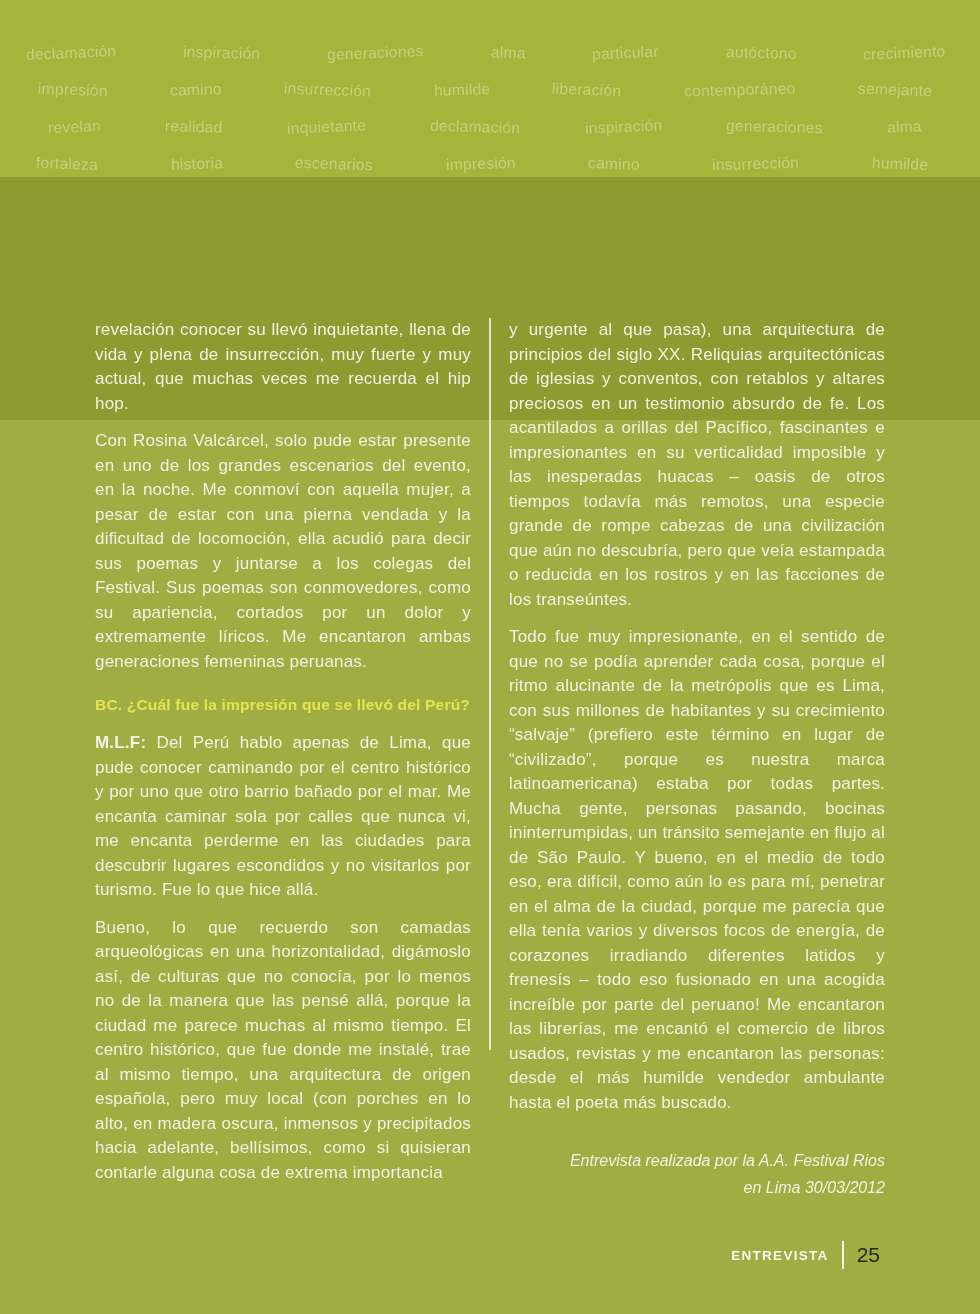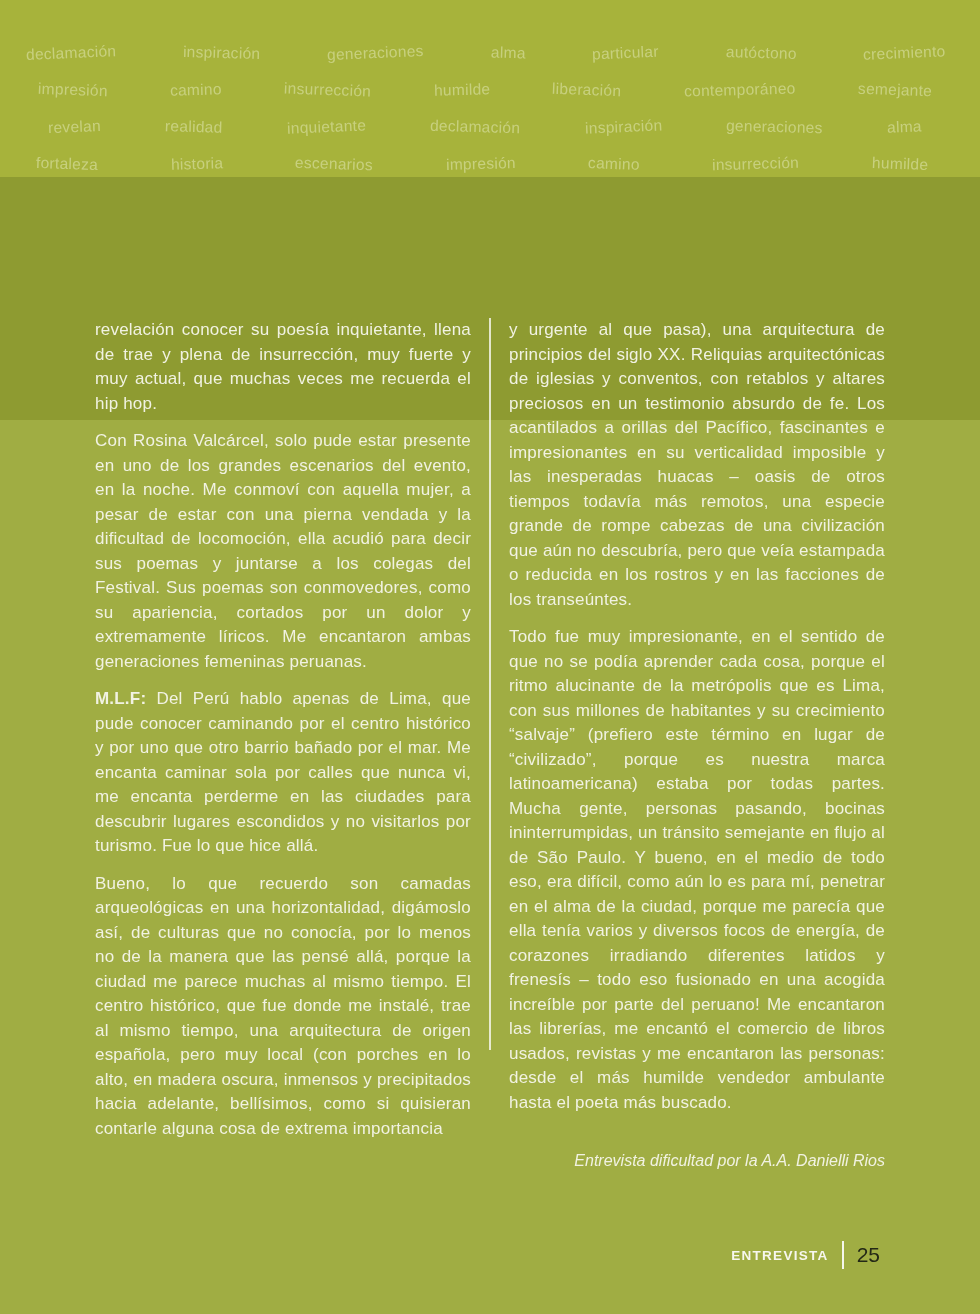--- a/index.html
+++ b/index.html
@@ -125,30 +125,32 @@
           <span class="wc-word">humilde</span>
         </div>
       </div>
   </div>
 
   <div class="band-dark"></div>
 
   <div class="content">
     <div class="column-divider"></div>
     <div class="col">
-        <p class="body-para">revelación conocer su poesía inquietante, llena de trae y plena de insurrección, muy fuerte y muy actual, que muchas veces me recuerda el hip hop.</p>
+        <p class="body-para">revelación conocer su llevó inquietante, llena de vida y plena de insurrección, muy fuerte y muy actual, que muchas veces me recuerda el hip hop.</p>
         <p class="body-para">Con Rosina Valcárcel, solo pude estar presente en uno de los grandes escenarios del evento, en la noche. Me conmoví con aquella mujer, a pesar de estar con una pierna vendada y la dificultad de locomoción, ella acudió para decir sus poemas y juntarse a los colegas del Festival. Sus poemas son conmovedores, como su apariencia, cortados por un dolor y extremamente líricos. Me encantaron ambas generaciones femeninas peruanas.</p>
+        <h2 class="question-heading">BC. ¿Cuál fue la impresión que se llevó del Perú?</h2>
         <p class="body-para"><strong>M.L.F: </strong>Del Perú hablo apenas de Lima, que pude conocer caminando por el centro histórico y por uno que otro barrio bañado por el mar. Me encanta caminar sola por calles que nunca vi, me encanta perderme en las ciudades para descubrir lugares escondidos y no visitarlos por turismo. Fue lo que hice allá.</p>
         <p class="body-para">Bueno, lo que recuerdo son camadas arqueológicas en una horizontalidad, digámoslo así, de culturas que no conocía, por lo menos no de la manera que las pensé allá, porque la ciudad me parece muchas al mismo tiempo. El centro histórico, que fue donde me instalé, trae al mismo tiempo, una arquitectura de origen española, pero muy local (con porches en lo alto, en madera oscura, inmensos y precipitados hacia adelante, bellísimos, como si quisieran contarle alguna cosa de extrema importancia</p>
       </div>
     <div class="col">
         <p class="body-para">y urgente al que pasa), una arquitectura de principios del siglo XX. Reliquias arquitectónicas de iglesias y conventos, con retablos y altares preciosos en un testimonio absurdo de fe. Los acantilados a orillas del Pacífico, fascinantes e impresionantes en su verticalidad imposible y las inesperadas huacas – oasis de otros tiempos todavía más remotos, una especie grande de rompe cabezas de una civilización que aún no descubría, pero que veía estampada o reducida en los rostros y en las facciones de los transeúntes.</p>
         <p class="body-para">Todo fue muy impresionante, en el sentido de que no se podía aprender cada cosa, porque el ritmo alucinante de la metrópolis que es Lima, con sus millones de habitantes y su crecimiento “salvaje” (prefiero este término en lugar de “civilizado”, porque es nuestra marca latinoamericana) estaba por todas partes. Mucha gente, personas pasando, bocinas ininterrumpidas, un tránsito semejante en flujo al de São Paulo. Y bueno, en el medio de todo eso, era difícil, como aún lo es para mí, penetrar en el alma de la ciudad, porque me parecía que ella tenía varios y diversos focos de energía, de corazones irradiando diferentes latidos y frenesís – todo eso fusionado en una acogida increíble por parte del peruano! Me encantaron las librerías, me encantó el comercio de libros usados, revistas y me encantaron las personas: desde el más humilde vendedor ambulante hasta el poeta más buscado.</p>
         <div class="credit">
-          <div class="credit-line">Entrevista dificultad por la A.A. Danielli Rios</div>
+          <div class="credit-line">Entrevista realizada por la A.A. Festival Rios</div>
+          <div class="credit-line">en Lima 30/03/2012</div>
         </div>
       </div>
   </div>
 
   <div class="footer">
     <span class="footer-label">ENTREVISTA</span>
     <span class="footer-sep"></span>
     <span class="footer-page">25</span>
   </div>
 

